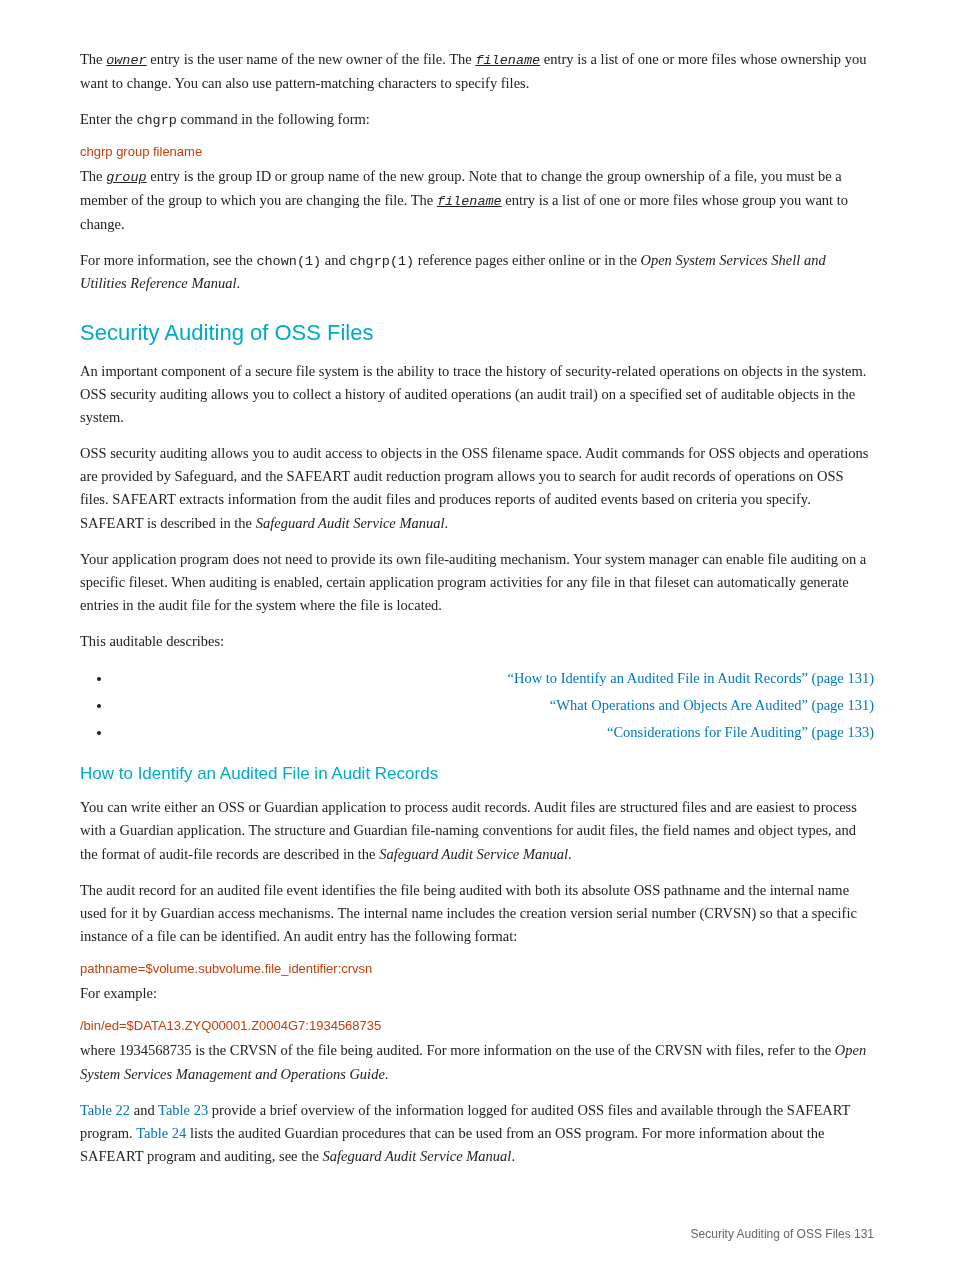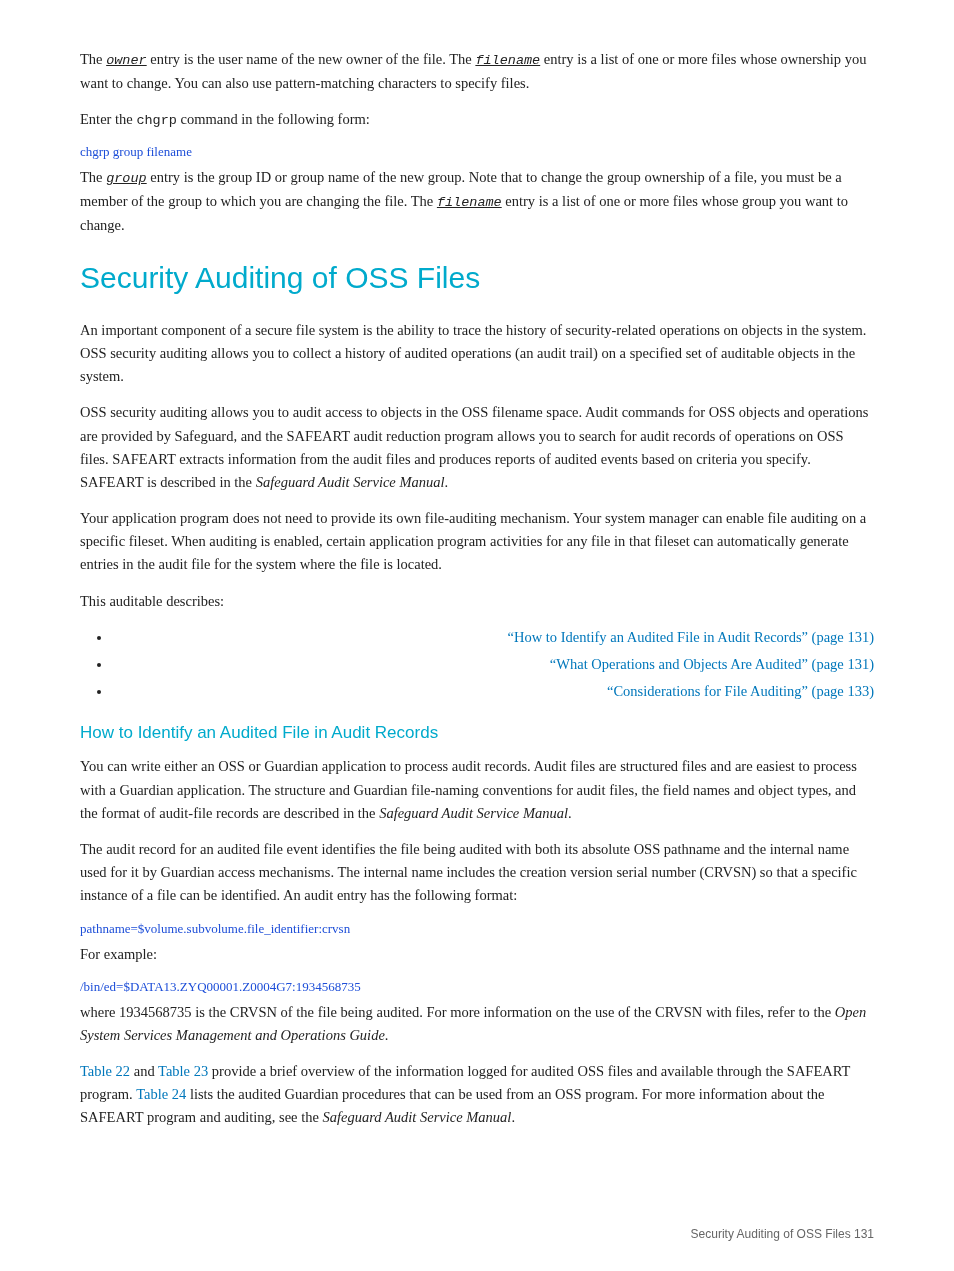--- a/index.html
+++ b/index.html
@@ -26,44 +26,44 @@
       margin-bottom: 10px;
       color: #222;
     }
 
     .indent {
       margin-left: 0px;
     }
 
     .section-heading {
       font-family: Arial, Helvetica, sans-serif;
-      font-size: 30px;
+      font-size: 22px;
       color: #00aacc;
       font-weight: normal;
       margin-top: 24px;
-      margin-bottom: 24px;
+      margin-bottom: 14px;
     }
 
     .subsection-heading {
       font-family: Arial, Helvetica, sans-serif;
       font-size: 17px;
       color: #00aacc;
       font-weight: normal;
       margin-top: 20px;
       margin-bottom: 12px;
     }
 
     .body-text em, em {
       font-style: italic;
     }
 
     .code-block {
-      font-family: Liberation Serif, serif;
+      font-family: Liberation Sans, sans-serif;
       font-size: 13px;
-      color: #1d4ed8;
+      color: #c2410c;
       margin: 6px 0 6px 0;
       display: block;
     }
 
     .link-blue {
       color: #0077bb;
       text-decoration: none;
     }
 
     ul.bullet-list {
@@ -115,20 +115,23 @@
   <div class="para-block body-text indent">
     Enter the <span class="mono">chgrp</span> command in the following form:
   </div>
 
   <div class="code-block indent">chgrp group filename</div>
 
   <div class="para-block body-text indent">
     The <span class="mono-italic">group</span> entry is the group ID or group name of the new group. Note that to change the group ownership of a file, you must be a member of the group to which you are changing the file. The <span class="mono-italic">filename</span> entry is a list of one or more files whose group you want to change.
   </div>
 
+  <div class="para-block body-text indent">
+    For more information, see the <span class="mono">chown(1)</span> and <span class="mono">chgrp(1)</span> reference pages either online or in the <em>Open System Services Shell and Utilities Reference Manual</em>.
+  </div>
 
   <h2 class="section-heading">Security Auditing of OSS Files</h2>
 
   <div class="para-block body-text">An important component of a secure file system is the ability to trace the history of security-related operations on objects in the system. OSS security auditing allows you to collect a history of audited operations (an audit trail) on a specified set of auditable objects in the system.</div>
 
   <div class="para-block body-text">
     OSS security auditing allows you to audit access to objects in the OSS filename space. Audit commands for OSS objects and operations are provided by Safeguard, and the SAFEART audit reduction program allows you to search for audit records of operations on OSS files. SAFEART extracts information from the audit files and produces reports of audited events based on criteria you specify. SAFEART is described in the <em>Safeguard Audit Service Manual</em>.
   </div>
 
   <div class="para-block body-text">Your application program does not need to provide its own file-auditing mechanism. Your system manager can enable file auditing on a specific fileset. When auditing is enabled, certain application program activities for any file in that fileset can automatically generate entries in the audit file for the system where the file is located.</div>

